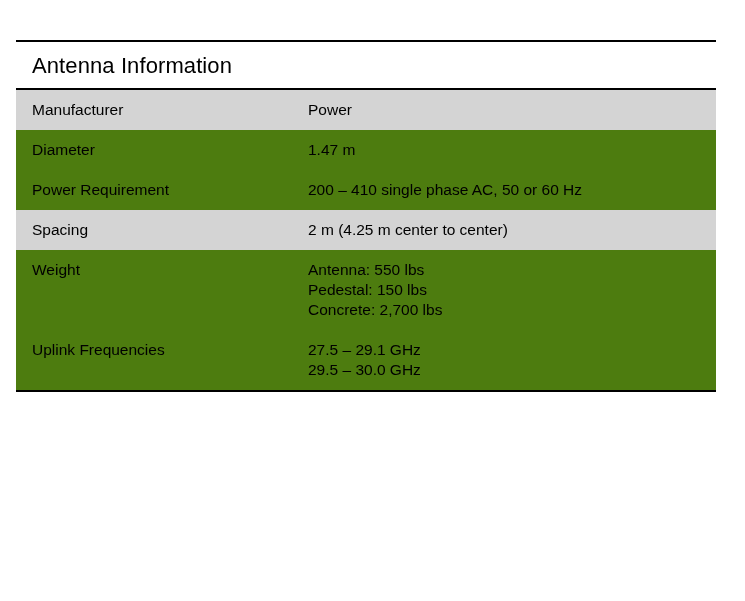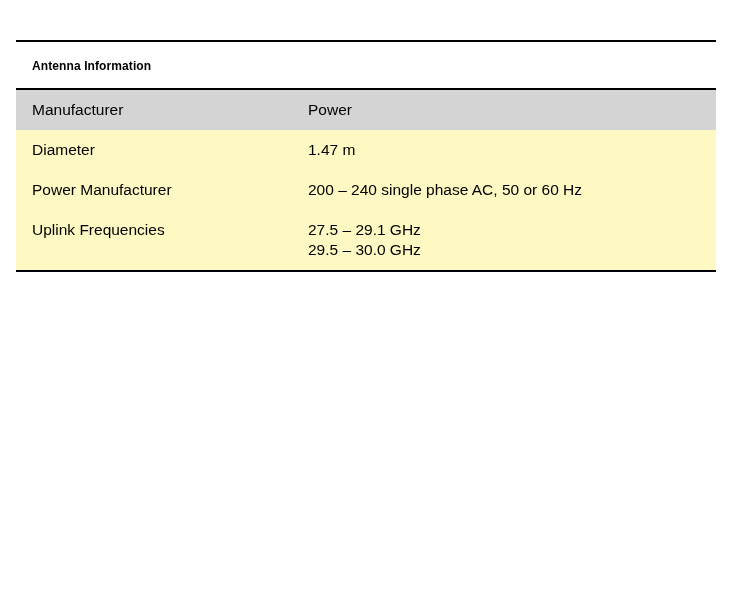--- a/index.html
+++ b/index.html
@@ -36,22 +36,22 @@
     width: 700px;
     height: 0;
   }
   .rule-bottom {
     border-top: 2px solid #000000;
     width: 700px;
     height: 0;
   }
   .title-row {
     padding: 14px 0 12px 16px;
-    font-size: 12px;
-    font-weight: bold;
+    font-size: 22px;
+    font-weight: normal;
     line-height: 20px;
     letter-spacing: 0.1px;
   }
   table.spec {
     width: 700px;
     border-collapse: collapse;
     table-layout: fixed;
   }
   table.spec td {
     vertical-align: top;
@@ -65,21 +65,21 @@
     box-sizing: border-box;
   }
   table.spec td.value {
     padding-left: 4px;
     box-sizing: border-box;
   }
   tr.shaded td {
     background: #d4d4d4;
   }
   tr.plain td {
-    background: #fef9c3;
+    background: #4d7c0f;
   }
   .multiline {
     white-space: pre-line;
   }
 </style>
 </head>
 <body>
 
 <div class="page">
   <div class="table-wrap">
@@ -90,22 +90,32 @@
       <tbody>
         <tr class="shaded">
           <td class="label">Manufacturer</td>
           <td class="value multiline">Power</td>
         </tr>
         <tr class="plain">
           <td class="label">Diameter</td>
           <td class="value multiline">1.47 m</td>
         </tr>
         <tr class="plain">
-          <td class="label">Power Manufacturer</td>
-          <td class="value multiline">200 – 240 single phase AC, 50 or 60 Hz</td>
+          <td class="label">Power Requirement</td>
+          <td class="value multiline">200 – 410 single phase AC, 50 or 60 Hz</td>
+        </tr>
+        <tr class="shaded">
+          <td class="label">Spacing</td>
+          <td class="value multiline">2 m (4.25 m center to center)</td>
+        </tr>
+        <tr class="plain">
+          <td class="label">Weight</td>
+          <td class="value multiline">Antenna: 550 lbs
+Pedestal: 150 lbs
+Concrete: 2,700 lbs</td>
         </tr>
         <tr class="plain">
           <td class="label">Uplink Frequencies</td>
           <td class="value multiline">27.5 – 29.1 GHz
 29.5 – 30.0 GHz</td>
         </tr>
       </tbody>
     </table>
     <div class="rule-bottom"></div>
   </div>

